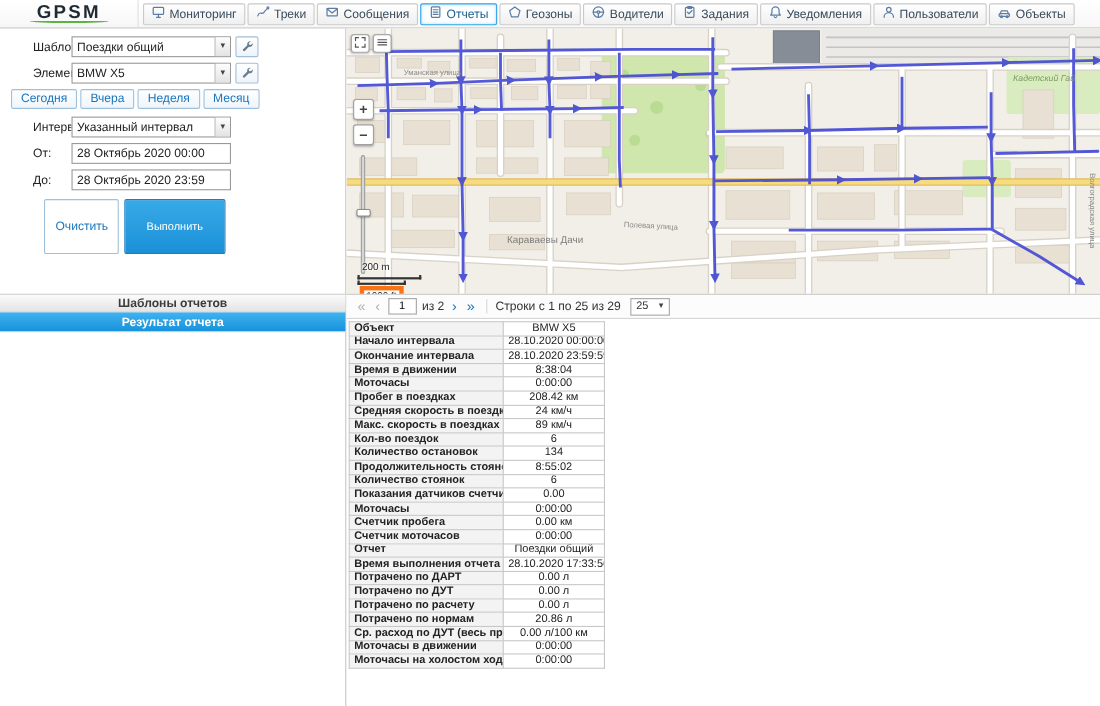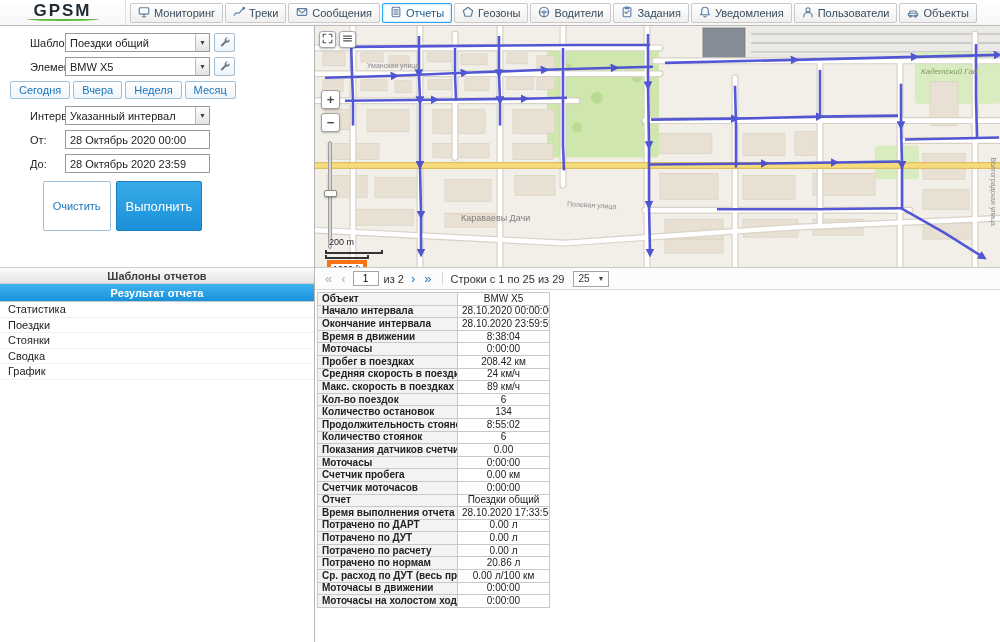--- a/index.html
+++ b/index.html
@@ -29,21 +29,21 @@
   .combo { width:145px; height:19px; border:1px solid #999; background:#fff; display:flex; align-items:center; cursor:pointer; }
   .ctext { flex:1; font-size:11px; padding:0 4px; white-space:nowrap; overflow:hidden; }
   .cbtn { width:14px; height:17px; display:flex; align-items:center; justify-content:center; background:linear-gradient(#fdfdfd,#e3e3e3); border-left:1px solid #bbb; font-size:7px; color:#444; }
   .wrench { width:21px; height:19px; margin-left:4px; border:1px solid #a3bdd4; border-radius:2px; background:linear-gradient(#ffffff,#edf4fa); display:flex; align-items:center; justify-content:center; cursor:pointer; padding:0; }
   .wrench svg { width:11px; height:11px; fill:#6a7c8c; }
   .quick { display:flex; gap:3px; margin:1px 0 7px 0; }
   .qbtn { border:1px solid #9fc0db; border-radius:2px; background:linear-gradient(#ffffff,#eef5fb); color:#1b75bc; font-size:11px; padding:2px 8px; cursor:pointer; font-family:inherit; }
   .dinput { width:145px; height:19px; border:1px solid #999; font-size:11px; padding:0 4px; font-family:Liberation Sans, sans-serif; color:#222; }
   .actions { display:flex; gap:5px; justify-content:center; width:225px; margin:8px 0 6px; }
   .btn-light { border:1px solid #9fc0db; border-radius:2px; background:#fff; color:#1b75bc; font-size:11px; padding:18px 9px; cursor:pointer; font-family:inherit; }
-  .btn-primary { border:1px solid #1a7fc0; border-radius:2px; background:linear-gradient(#38aae8,#1b90d8); color:#fff; font-size:13px; padding:3px 9px; cursor:pointer; font-family:inherit; }
+  .btn-primary { border:1px solid #1a7fc0; border-radius:2px; background:linear-gradient(#38aae8,#1b90d8); color:#fff; font-size:10px; padding:3px 19px; cursor:pointer; font-family:inherit; }
   .sec-header { height:17px; line-height:17px; text-align:center; font-size:11px; font-weight:bold; color:#3c3c3c; background:linear-gradient(#fbfbfb,#e4e4e4); border-top:1px solid #cfcfcf; border-bottom:1px solid #cfcfcf; cursor:pointer;margin-top:28px; }
   .sec-active { height:18px; line-height:18px; text-align:center; font-size:11px; font-weight:bold; color:#fff; background:linear-gradient(#41b2ef,#1792dc); border-bottom:1px solid #c9c9c9; cursor:pointer; }
   .result-list .item { height:15.5px; line-height:15.5px; padding-left:8px; font-size:11px; color:#222; border-bottom:1px solid #f1f1f1; cursor:pointer; }
 
   
   .map { position:relative; height:242px; min-height:242px; background:#f2efe9; border-bottom:1px solid #c9c9c9; overflow:hidden; cursor:grab; }
   .map svg.basemap { position:absolute; inset:0; width:100%; height:100%; }
   .map-topbtns { position:absolute; top:5px; left:4px; display:flex; gap:3px; }
   .mbtn { width:17px; height:17px; border:1px solid #a9a9a9; border-radius:3px; background:#fff; box-shadow:0 1px 2px rgba(0,0,0,.25); display:flex; align-items:center; justify-content:center; cursor:pointer; padding:0; }
   .mbtn svg { width:11px; height:11px; stroke:#555; fill:none; stroke-width:1.4; stroke-linecap:round; }
@@ -210,28 +210,20 @@
           <label>До:</label>
           <input class="dinput" value="28 Октябрь 2020 23:59" style="">
         </div>
         <div class="actions">
           <button class="btn-light">Очистить</button>
           <button class="btn-primary">Выполнить</button>
         </div>
       </div>
       <div class="sec-header">Шаблоны отчетов</div>
       <div class="sec-active">Результат отчета</div>
-      <div class="result-list">
-
-      <div class="item">Статистика</div>
-          <div class="item">Поездки</div>
-          <div class="item">Стоянки</div>
-          <div class="item">Сводка</div>
-          <div class="item">График</div>
-        </div>
     </aside>
 
     <main class="main">
 
       <div class="map">
         <svg class="basemap" viewBox="0 0 685 242" preserveAspectRatio="none">
           <defs>
             <marker id="arr" viewBox="0 0 10 10" refX="5" refY="5" markerWidth="3.4" markerHeight="3.4" orient="auto">
               <path d="M0 0L10 5 0 10z" fill="#3f46cf"></path>
             </marker>

